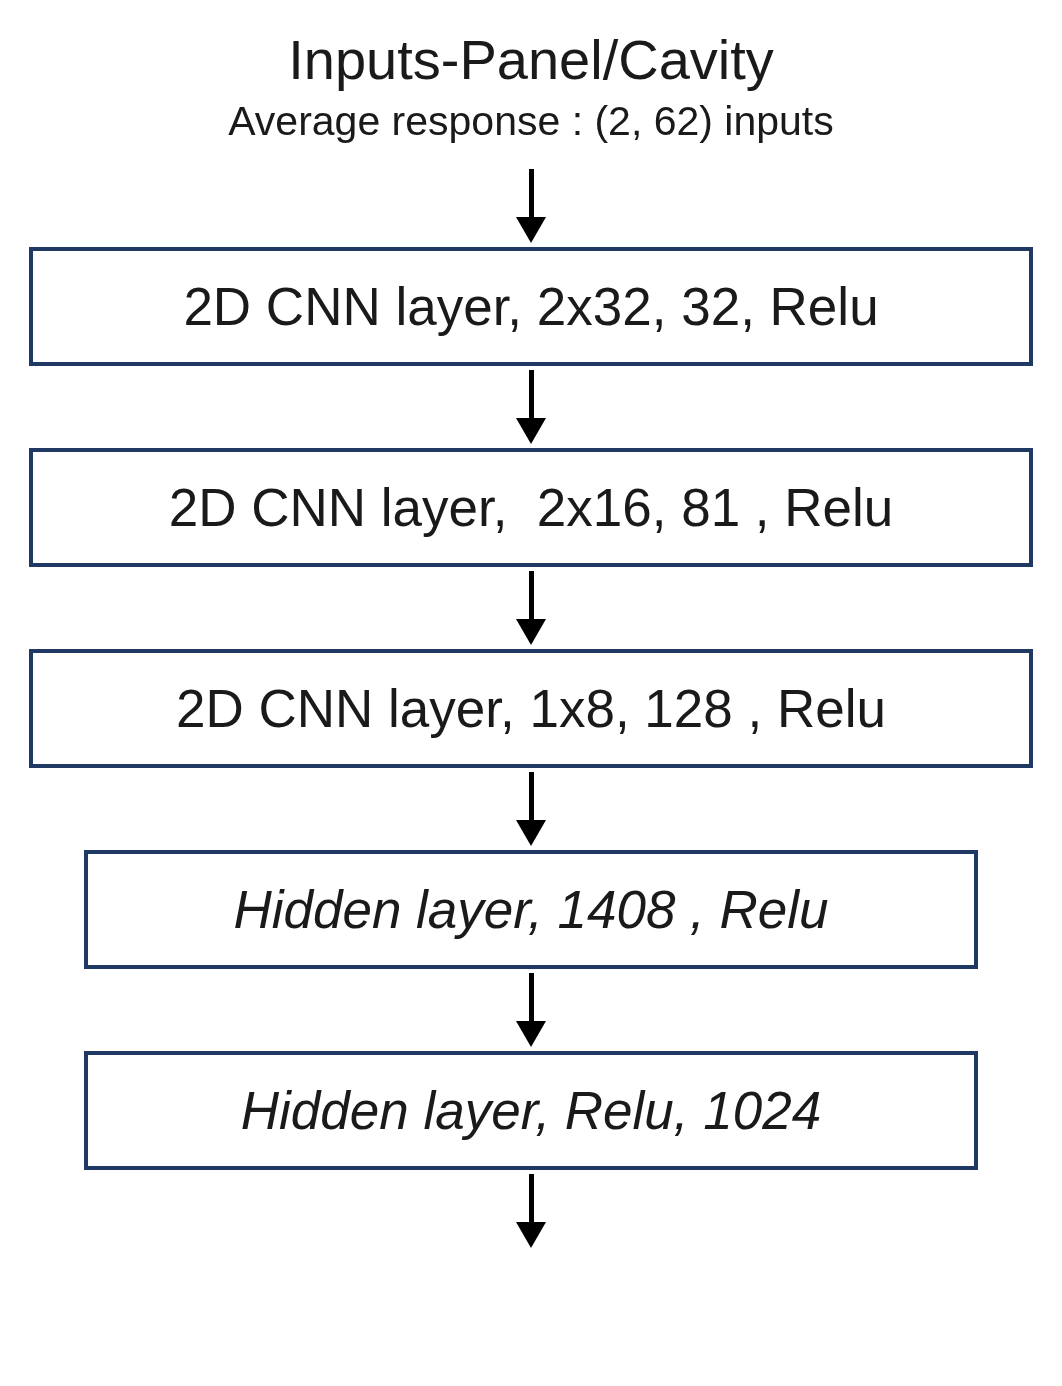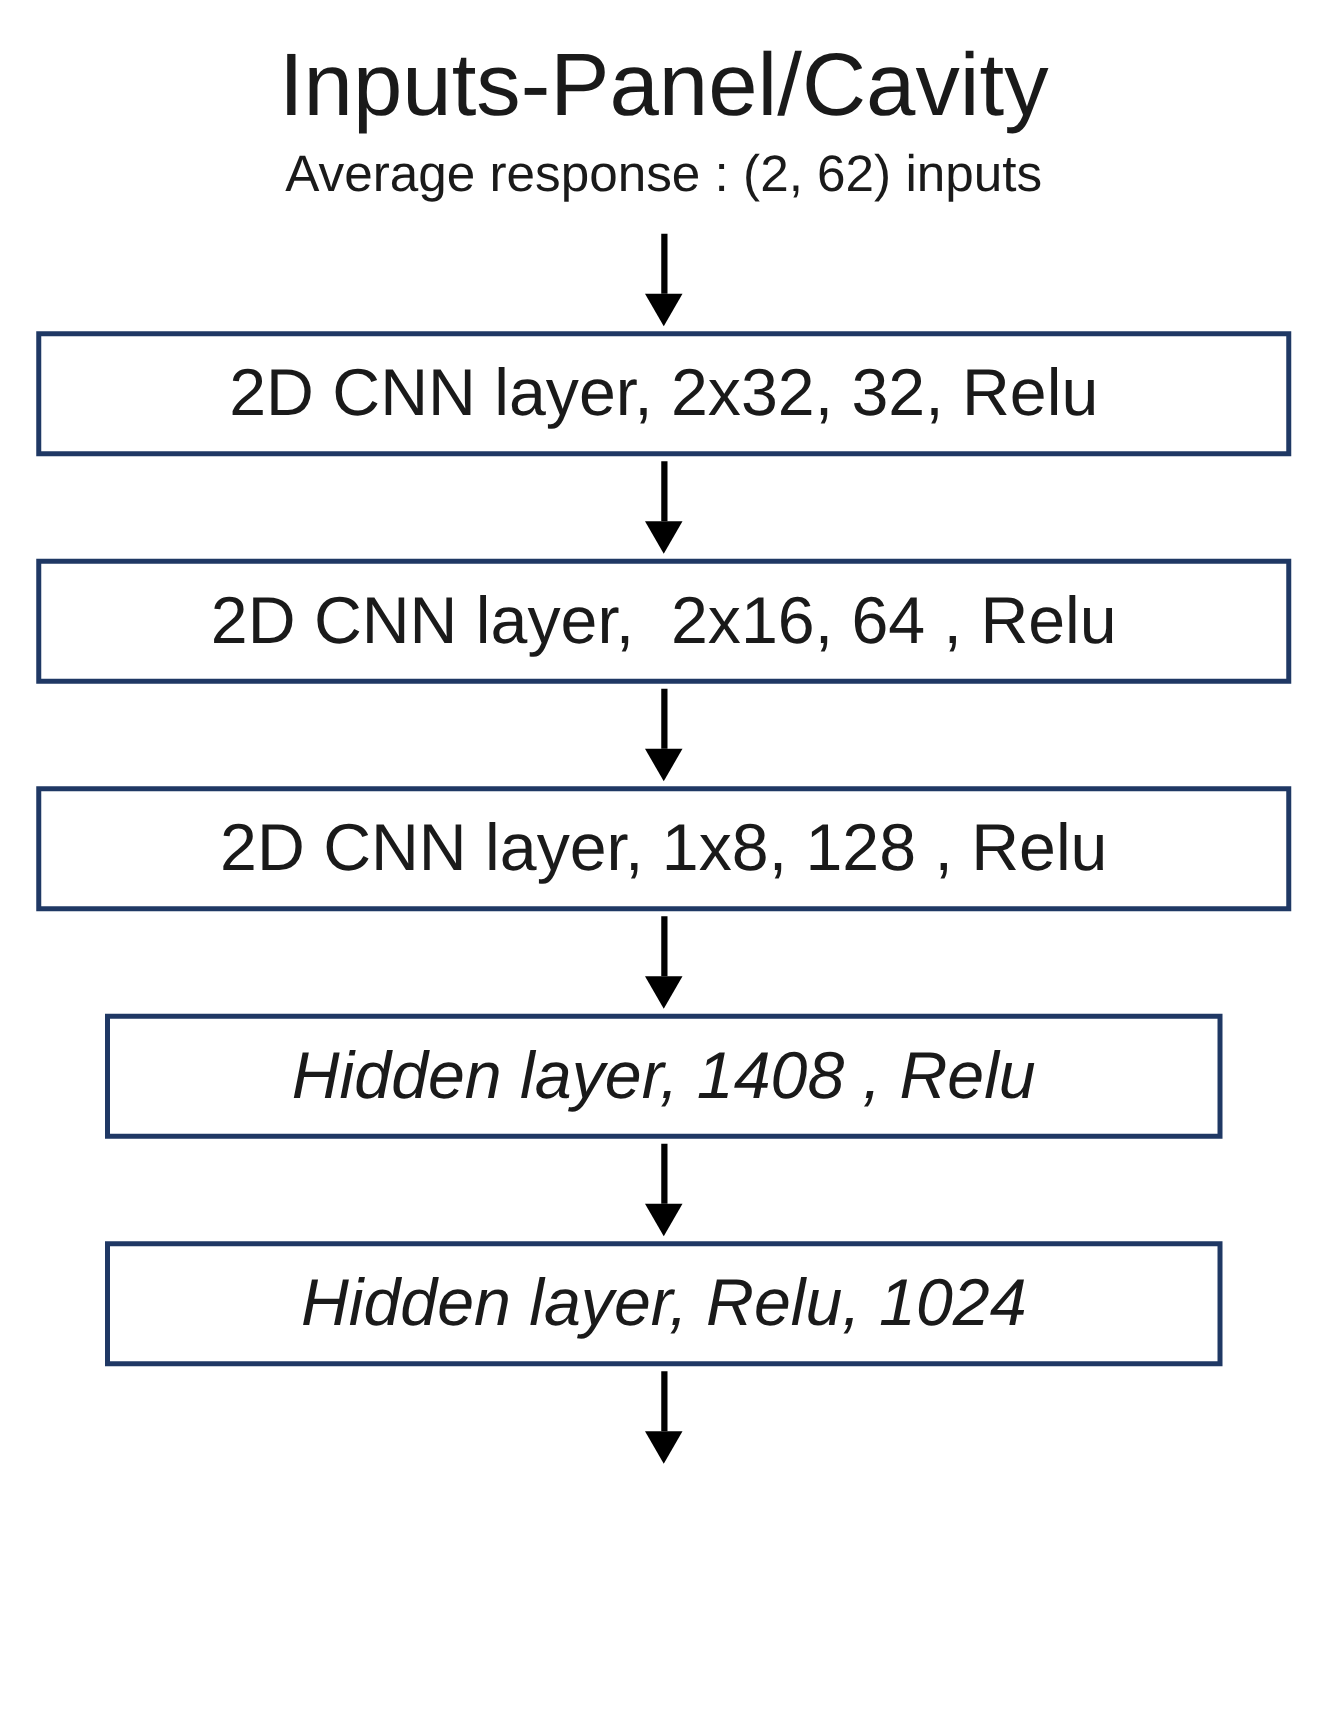--- a/index.html
+++ b/index.html
@@ -15,21 +15,21 @@
     font-family: "Liberation Sans", sans-serif;
     color: #1a1a1a;
     display: flex;
     flex-direction: column;
     align-items: center;
     box-sizing: border-box;
     padding-top: 26px;
     overflow: hidden;
   }
   .title {
-    font-size: 71px;
+    font-size: 56px;
     line-height: 1.2;
     text-align: right;
     white-space: pre;
   }
   .subtitle {
     font-size: 41px;
     line-height: 1.4;
     white-space: pre;
   }
   .arrow {
@@ -52,21 +52,21 @@
     border-left: 15px solid transparent;
     border-right: 15px solid transparent;
     border-top: 26px solid var(--arrow-color, #000000);
   }
   .layer-box {
     border: 4px solid var(--box-border, #1f3864);
     background: #ffffff;
     display: flex;
     align-items: center;
     justify-content: center;
-    height: 100px;
+    height: 119px;
     box-sizing: border-box;
     flex-shrink: 0;
   }
   .layer-box.wide {
     width: 1004px;
   }
   .layer-box.narrow {
     width: 894px;
     font-style: italic;
   }
@@ -94,21 +94,21 @@
   <div class="layer-box wide">
     <span class="layer-label">2D CNN layer, 2x32, 32, Relu</span>
   </div>
 
   <div class="arrow">
     <div class="shaft"></div>
     <div class="head"></div>
   </div>
 
   <div class="layer-box wide">
-    <span class="layer-label">2D CNN layer,  2x16, 64 , Relu</span>
+    <span class="layer-label">2D CNN layer,  2x16, 81 , Relu</span>
   </div>
 
   <div class="arrow">
     <div class="shaft"></div>
     <div class="head"></div>
   </div>
 
   <div class="layer-box wide">
     <span class="layer-label">2D CNN layer, 1x8, 128 , Relu</span>
   </div>

